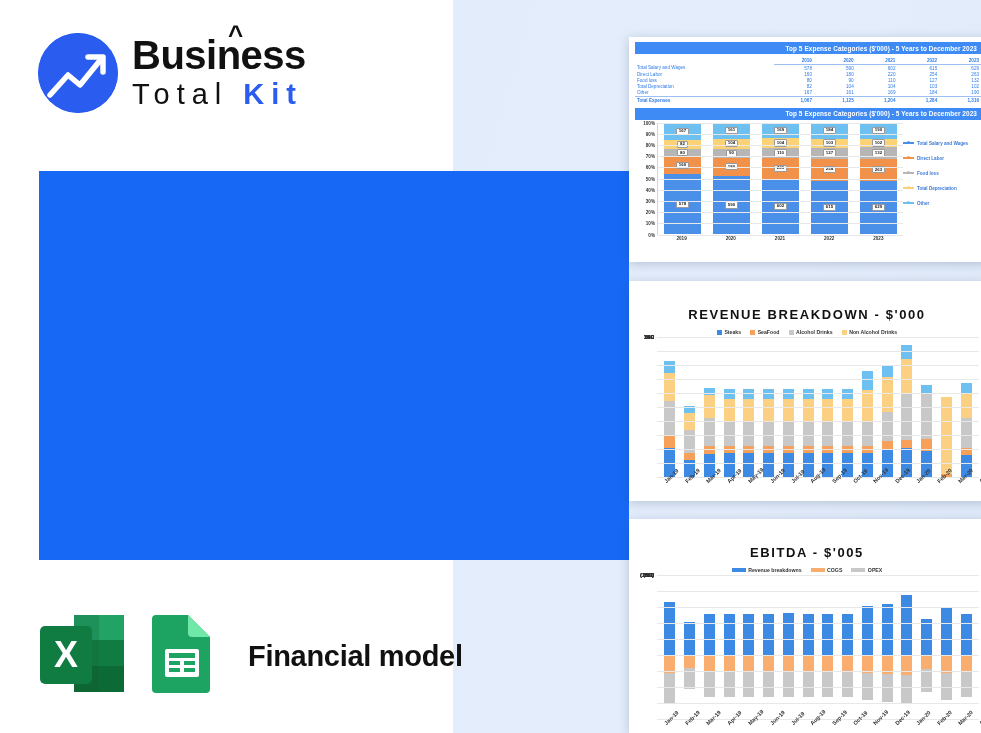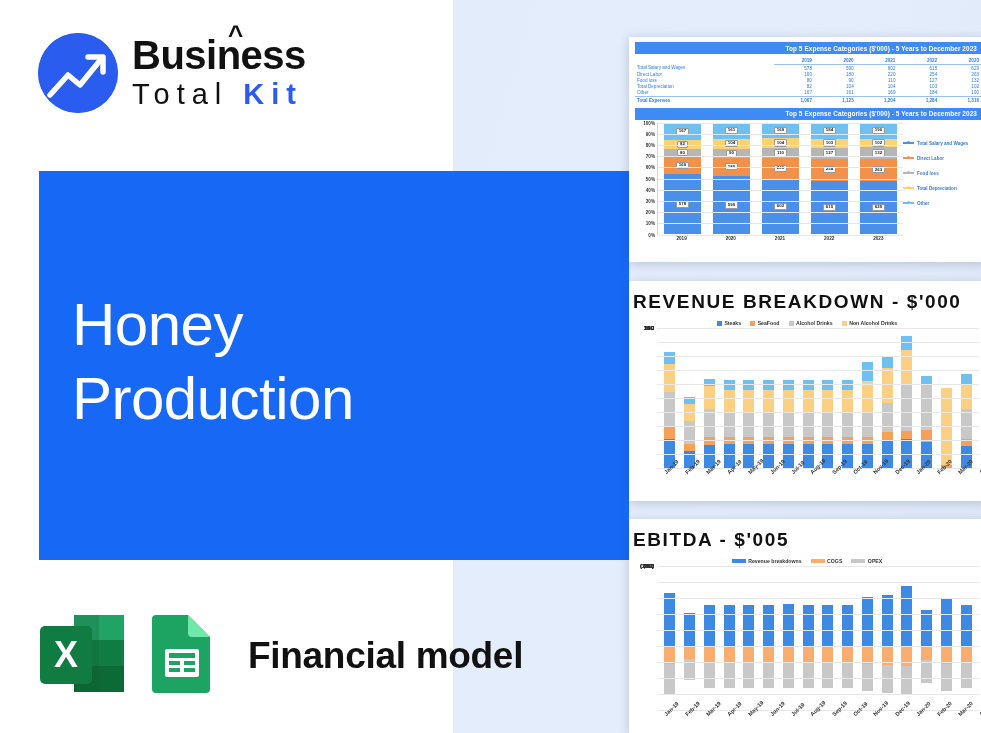--- a/index.html
+++ b/index.html
@@ -33,21 +33,21 @@
 
   
   .hero-title {
     position: absolute; left: 72px; top: 288px;
     color: #fff; font-size: 60px; font-weight: 400; line-height: 1.23;
     letter-spacing: -0.5px; white-space: pre-line;
   }
 
   
   .footer-row { position: absolute; left: 38px; top: 613px; display: flex; align-items: center; gap: 22px; }
-  .footer-label { font-size: 37px; font-weight: 700; color: #111; letter-spacing: -0.3px; margin-left: 10px; }
+  .footer-label { font-size: 29px; font-weight: 700; color: #111; letter-spacing: -0.3px; margin-left: 10px; }
 
   
   .card { position: absolute; background: #fff; box-shadow: 0 2px 10px rgba(25,50,95,.22); }
 
   
   #card-expense { left: 629px; top: 37px; width: 360px; height: 225px; padding: 5px 6px; }
   .xl-bluebar {
     background: #3f8bf5; color: #fff; font-size: 6.4px; font-weight: 700;
     text-align: right; padding: 2.5px 6px 2.5px 0; letter-spacing: .1px;
   }
@@ -82,21 +82,21 @@
   .pct-legend .li { display: flex; align-items: center; gap: 3px; margin-bottom: 10px; }
   .pct-legend .mk { width: 11px; height: 1.6px; position: relative; }
   .pct-legend .mk::after {
     content: ''; position: absolute; left: 3.6px; top: -1.4px; width: 3.6px; height: 3.6px;
     border-radius: 50%; background: inherit;
   }
   .pct-legend .lt { font-size: 4.6px; font-weight: 700; color: #3b79d8; white-space: nowrap; }
 
   
   #card-revenue { left: 629px; top: 281px; width: 360px; height: 220px; padding: 6px 8px 4px 4px; }
-  .ch-title { text-align: left; font-size: 19px; font-weight: 700; color: #111; letter-spacing: 1.6px; margin-top: 4px; }
+  .ch-title { text-align: center; font-size: 13px; font-weight: 700; color: #111; letter-spacing: 1.6px; margin-top: 20px; }
   .ch-legend { display: flex; justify-content: center; gap: 9px; margin-top: 7px; }
   .ch-legend .li { display: flex; align-items: center; gap: 2.5px; }
   .ch-legend .sw { width: 5px; height: 5px; }
   .ch-legend .lt { font-size: 5.2px; font-weight: 600; color: #333; white-space: nowrap; }
 
   .plotbox { position: relative; margin-top: 2px; }
   .yax { position: absolute; left: 0; top: 0; width: 24px; }
   .yax span { position: absolute; right: 3px; font-size: 6px; font-weight: 700; color: #333; transform: translateY(-50%); }
   .plot { position: absolute; left: 24px; right: 2px; top: 0; }
   .gl { position: absolute; left: 0; right: 0; border-top: .5px solid #e8e8e8; }
@@ -135,22 +135,20 @@
         <span>Business</span>
         <span class="circum">^</span>
       </div>
       <div class="logo-line2">
         <span>Total</span>
         <span class="logo-kit">Kit</span>
       </div>
     </div>
   </div>
 
-  <div class="hero-title">Honey
-Production</div>
 
   <div class="footer-row">
     <div>
       <svg width="88" height="82" viewBox="0 0 88 82">
         <rect x="36" y="2" width="50" height="25" fill="#21A366"></rect>
         <rect x="36" y="27" width="50" height="26" fill="#107C41"></rect>
         <rect x="36" y="53" width="50" height="26" fill="#0B6A35"></rect>
         <rect x="36" y="2" width="25" height="77" fill="#185C37" opacity="0.25"></rect>
         <rect x="2" y="13" width="52" height="58" rx="5" fill="#107C41"></rect>
         <text x="28" y="54" font-family="Liberation Sans, sans-serif" font-size="36" font-weight="700" fill="#fff" text-anchor="middle">X</text>

